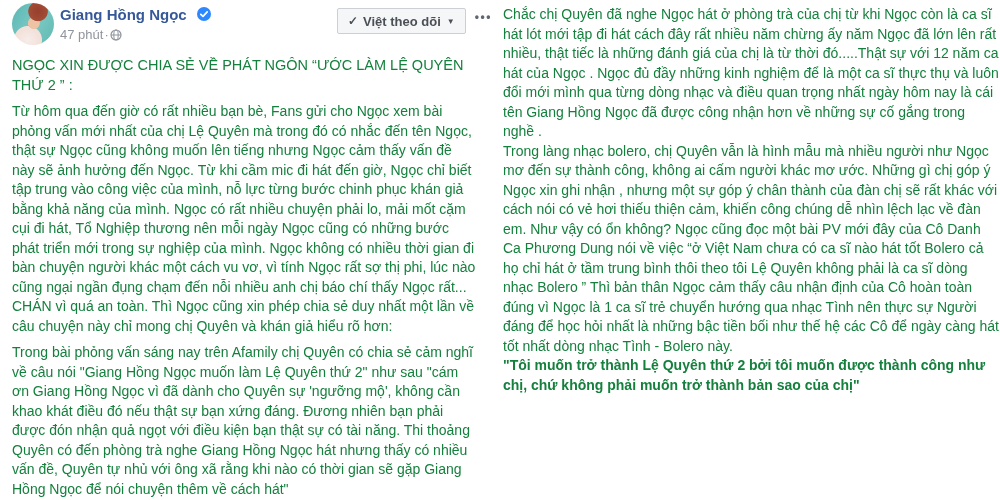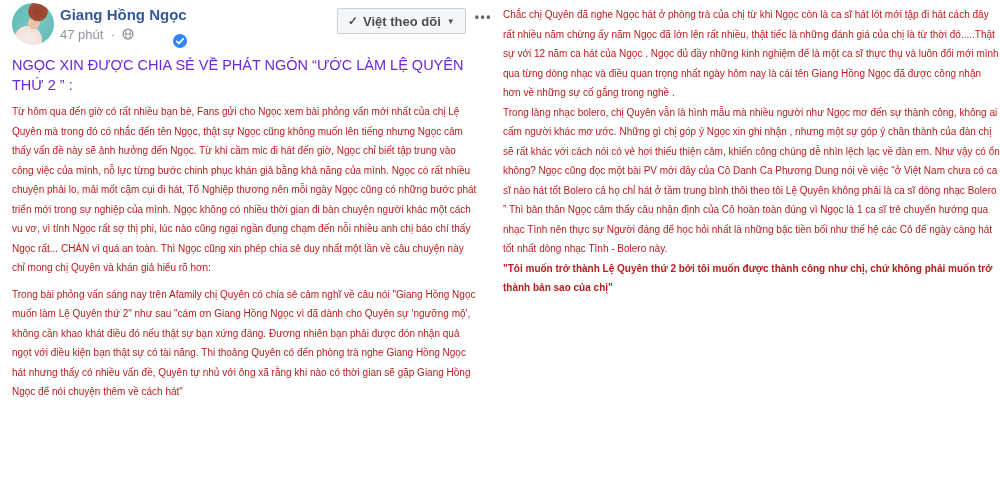--- a/index.html
+++ b/index.html
@@ -24,30 +24,30 @@
     width: 42px; height: 42px; border-radius: 50%;
     background:
       radial-gradient(circle at 62% 20%, #96402e 0%, #a34d36 22%, rgba(163,77,54,0) 24%),
       radial-gradient(circle at 52% 48%, #eec2a4 0%, #eec2a4 18%, rgba(238,194,164,0) 20%),
       radial-gradient(circle at 38% 88%, #f7edea 0%, #f2dfd8 30%, rgba(247,237,234,0) 32%),
       linear-gradient(120deg, #59b7b3 0%, #7cc9c4 52%, #5fb9b2 100%);
     cursor: pointer;
   }
   .name-row {
     position: absolute; left: 48px; top: 6px;
-    display: flex; align-items: flex-end; gap: 10px; flex-direction: column;
+    display: flex; align-items: flex-start; gap: 10px;
   }
   .author-name {
     font-weight: bold; font-size: 15px; color: #365899;
     text-decoration: none; cursor: pointer;
   }
   .verified-badge { display: inline-flex; margin-top: 1px; }
   .meta-row {
     position: absolute; left: 48px; top: 27px;
-    display: flex; gap: 7px;
+    display: flex; align-items: center; gap: 1px;
     font-size: 13px; color: #90949c;
   }
   .meta-row .ts { cursor: pointer; }
   .globe { display: inline-flex; margin-top: 1px; }
   
   .head-actions { position: absolute; left: 337px; top: 8px; display: flex; align-items: flex-start; }
   .follow-btn {
     display: inline-flex; align-items: center;
     height: 26px; padding: 0 10px;
     background: #f5f6f7; border: 1px solid #ccd0d5; border-radius: 2px;
@@ -57,25 +57,25 @@
   .follow-btn .check { font-size: 12px; margin-right: 5px; }
   .follow-btn .caret { font-size: 8px; margin-left: 6px; }
   .more-btn {
     margin-left: 9px; margin-top: 2px;
     color: #616770; font-weight: bold; font-size: 12px; letter-spacing: 1.5px;
     cursor: pointer; line-height: 14px;
   }
   
   .headline {
     margin-top: 4px;
-    font-size: 14.5px; line-height: 19.5px; color: #6d28d9;
+    font-size: 14.5px; line-height: 19.5px; color: #15803d;
   }
   .para {
     margin: 7px 0 0 0;
-    font-size: 10px; line-height: 19.5px; color: #b91c1c;
+    font-size: 14px; line-height: 19.5px; color: #15803d;
   }
   
   .col-right {
     position: absolute;
     left: 503px; top: 5px;
     width: 497px;
   }
   .para.tight { margin: 0; }
   .para.quote-bold { margin: 0; font-weight: bold; }
   .para.last { margin-top: 10px; }

